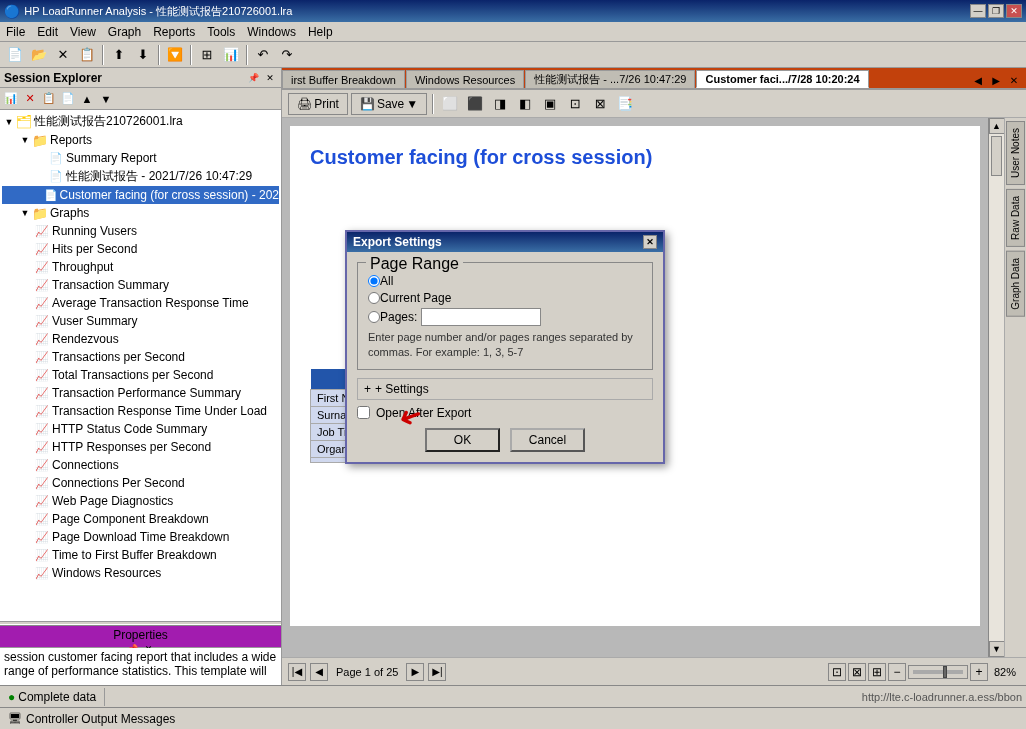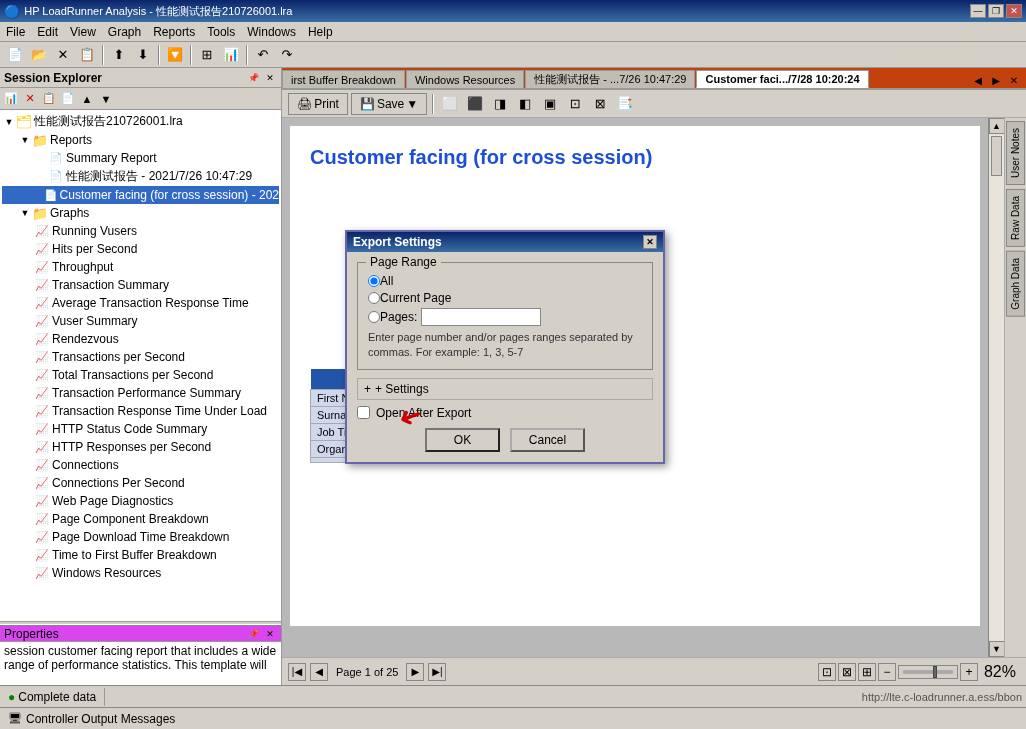--- a/index.html
+++ b/index.html
@@ -68,41 +68,41 @@
     .zoom-area { display: flex; align-items: center; gap: 2px; margin-left: auto; }
     .zoom-btn { width: 18px; height: 18px; display: flex; align-items: center; justify-content: center; font-size: 12px; cursor: pointer; border: 1px solid #888; background: #d4d0c8; }
 
     
     .status-bar { background: #d4d0c8; height: 22px; display: flex; align-items: center; border-top: 1px solid #888; }
     .status-section { padding: 2px 8px; border-right: 1px solid #999; font-size: 11px; display: flex; align-items: center; gap: 3px; }
     .status-right { margin-left: auto; padding-right: 4px; font-size: 11px; color: #555; }
 
     
     .properties-panel { background: #d4d0c8; border-top: 1px solid #888; height: 60px; display: flex; flex-direction: column; }
-    .props-header { background: #d946ef; border-bottom: 1px solid #999; padding: 2px 4px; display: flex; align-items: center; justify-content: space-between; height: 16px; }
+    .props-header { background: #a21caf; border-bottom: 1px solid #999; padding: 2px 4px; display: flex; align-items: center; justify-content: space-between; height: 22px; flex-direction: column; }
     .props-content { flex: 1; padding: 2px 4px; font-size: 11px; overflow: hidden; background: white; }
 
     
     .right-panel { width: 22px; background: #d4d0c8; border-left: 1px solid #aaa; display: flex; flex-direction: column; align-items: center; padding: 2px 0; gap: 2px; }
     .right-tab { writing-mode: vertical-rl; transform: rotate(180deg); padding: 6px 3px; font-size: 10px; cursor: pointer; background: #c0bdb4; border: 1px solid #888; margin: 1px 0; }
 
     
     .v-scrollbar { width: 16px; background: #d4d0c8; border-left: 1px solid #888; display: flex; flex-direction: column; align-items: center; }
     .scroll-btn { width: 16px; height: 16px; background: #d4d0c8; border: 1px solid #888; display: flex; align-items: center; justify-content: center; font-size: 9px; cursor: pointer; }
     .scroll-track { flex: 1; background: #e8e4dc; width: 100%; }
     .scroll-thumb { background: #d4d0c8; border: 1px solid #888; height: 40px; margin: 2px; }
 
     
     .dialog-overlay { position: fixed; top: 0; left: 0; width: 100%; height: 100%; z-index: 100; }
     .dialog { position: absolute; top: 230px; left: 345px; width: 320px; background: #d4d0c8; border: 2px solid #6666aa; box-shadow: 3px 3px 8px rgba(0,0,0,0.4); z-index: 101; }
     .dialog-title { background: linear-gradient(to bottom, #0a246a, #3a6ea5); color: white; height: 20px; display: flex; align-items: center; padding: 0 6px; justify-content: space-between; font-size: 12px; font-weight: bold; gap: 44px; }
     .dialog-close { width: 14px; height: 14px; background: #d4d0c8; color: black; border: 1px solid #888; display: flex; align-items: center; justify-content: center; font-size: 9px; cursor: pointer; }
     .dialog-body { padding: 10px; }
     .dialog-group { border: 1px solid #888; padding: 8px 10px; margin-bottom: 8px; position: relative; }
-    .dialog-group-label { position: absolute; top: -8px; left: 8px; background: #d4d0c8; padding: 0 4px; font-size: 12px; }
+    .dialog-group-label { position: absolute; top: -8px; left: 8px; background: #d4d0c8; padding: 0 4px; font-size: 16px; }
     .radio-row { display: flex; align-items: center; gap: 0; margin: 3px 0; font-size: 12px; }
     .radio-input { width: 12px; height: 12px; }
     .pages-input { margin-left: 4px; width: 120px; height: 18px; border: 1px solid #888; background: white; padding: 1px 3px; }
     .hint-text { font-size: 11px; color: #333; margin-top: 4px; line-height: 1.4; }
     .settings-row { display: flex; align-items: center; gap: 4px; margin: 4px 0; cursor: pointer; font-size: 12px; border: 1px solid #aaa; padding: 3px 6px; background: #d4d0c8; }
     .checkbox-row { display: flex; align-items: center; gap: 6px; margin: 6px 0; font-size: 12px; }
     .dialog-buttons { display: flex; justify-content: center; gap: 10px; margin-top: 8px; }
     .dialog-btn { width: 75px; height: 24px; background: #d4d0c8; border: 2px outset #aaa; cursor: pointer; font-size: 12px; display: flex; align-items: center; justify-content: center; }
     .dialog-btn.ok-btn { background: #d4d0c8; border: 2px outset #777; }
 
@@ -402,21 +402,21 @@
         <div style="width:18px; height:18px; background:#d4d0c8; border:1px solid #888; display:flex; align-items:center; justify-content:center;">⊡</div>
         <div style="width:18px; height:18px; background:#d4d0c8; border:1px solid #888; display:flex; align-items:center; justify-content:center;">⊠</div>
         <div style="width:18px; height:18px; background:#d4d0c8; border:1px solid #888; display:flex; align-items:center; justify-content:center;">⊞</div>
         <div class="zoom-btn">−</div>
         <div style="width:60px; height:14px; background:#d4d0c8; border:1px solid #888; display:flex; align-items:center; justify-content:center;">
           <div style="width:50px; height:4px; background:#aaa; position:relative;">
             <div style="position:absolute; left:60%; top:-4px; width:4px; height:12px; background:#666; border:1px solid #444;"></div>
           </div>
         </div>
         <div class="zoom-btn">+</div>
-        <div style="font-size:16px; padding:0 4px;">82%</div>
+        <div style="font-size:11px; padding:0 4px;">82%</div>
       </div>
     </div>
   </div>
 </div>
 
 <div class="status-bar">
   <div class="status-section">
     <span style="color:green;">●</span>
     <span>Complete data</span>
   </div>

